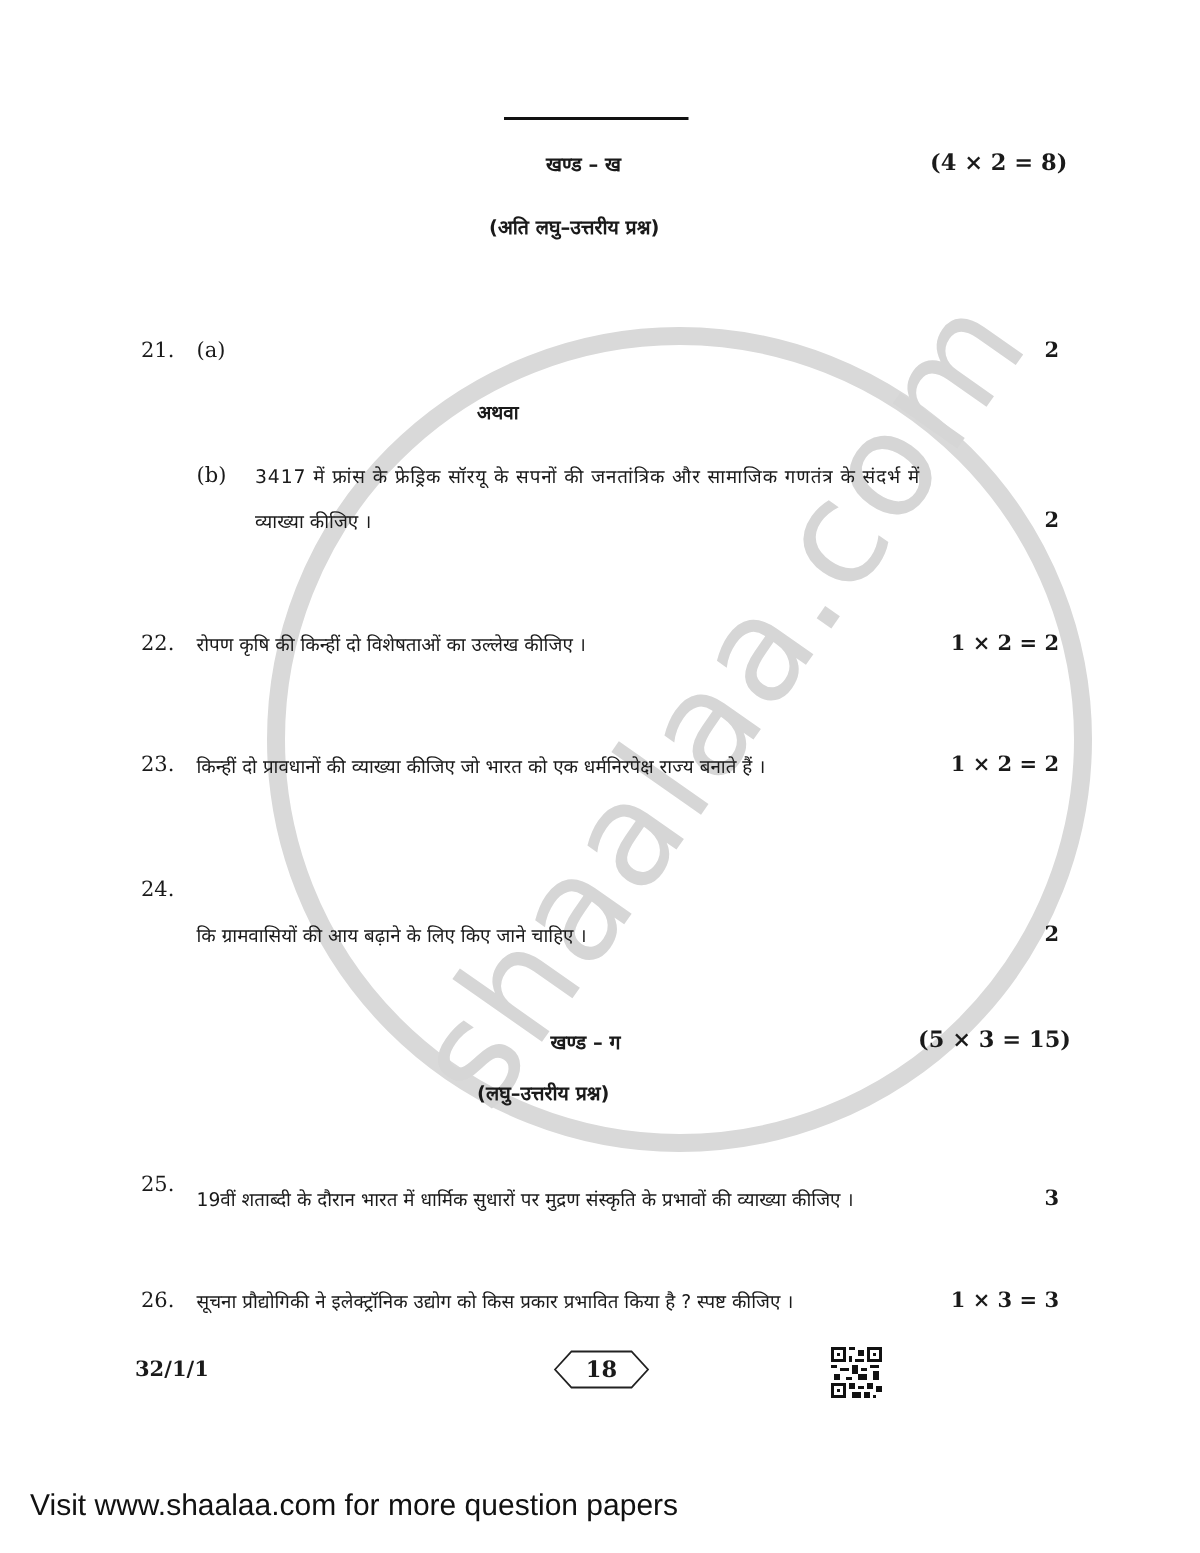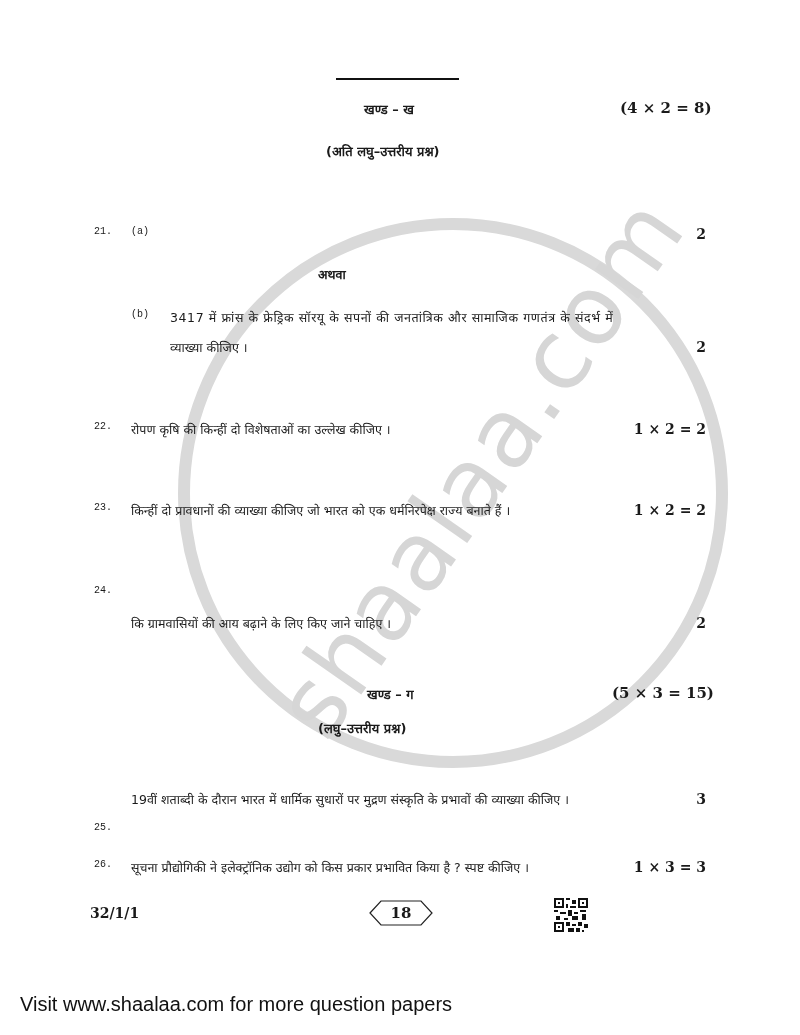--- a/index.html
+++ b/index.html
@@ -5,21 +5,21 @@
   html, body { margin:0; padding:0; }
   body { width:800px; height:1035px; background:#ffffff; position:relative; overflow:hidden; font-family:"DejaVu Serif", serif; color:#1a1a1a; }
   .page { position:absolute; left:0; top:0; width:800px; height:980px; background:#fff; }
   .watermark-circle { position:absolute; left:178px; top:218px; width:550px; height:550px; border:12px solid #d9d9d9; border-radius:50%; box-sizing:border-box; }
   .watermark-text { position:absolute; left:180px; top:440px; width:560px; text-align:center; font-family:"DejaVu Sans", sans-serif; font-size:96px; color:#d6d6d6; transform:rotate(-55deg); transform-origin:center center; letter-spacing:2px; }
   .rule { position:absolute; left:336px; top:78px; width:123px; height:2px; background:#111; }
   .abs { position:absolute; white-space:nowrap; }
   .sec-title { font-family:"DejaVu Sans", sans-serif; font-weight:bold; font-size:13px; }
   .sec-marks { font-weight:bold; font-size:15px; }
   .sec-sub { font-family:"DejaVu Sans", sans-serif; font-weight:bold; font-size:13px; }
-  .qnum { font-size:10px;font-family:Liberation Mono, monospace; }
+  .qnum { font-size:14px; }
   .qtext { font-family:"DejaVu Sans", sans-serif; font-size:12.5px; }
   .marks { font-weight:bold; font-size:14px; text-align:right; }
   .or { font-family:"DejaVu Sans", sans-serif; font-weight:bold; font-size:12.5px; }
   .footer-code { font-weight:bold; font-size:14px; }
   .page-num { position:absolute; left:369px; top:900px; width:64px; height:20px; }
   .page-num svg { position:absolute; left:0; top:0; }
   .page-num span { position:absolute; left:0; top:4px; width:64px; text-align:center; font-weight:bold; font-size:15px; }
   .qr { position:absolute; left:554px; top:898px; width:34px; height:34px; }
   .bottom-bar { position:absolute; left:0; top:980px; width:800px; height:55px; background:#fff; }
   .visit { position:absolute; left:20px; top:993px; font-family:"Liberation Sans", sans-serif; font-size:20px; color:#111; }
@@ -57,21 +57,21 @@
   <div class="abs marks" style="left:600px; width:106px; top:502px;">1 × 2 = 2</div>
 
   <div class="abs qnum" style="left:94px; top:585px;">24.</div>
   <div class="abs qtext" style="left:131px; top:615px;">कि ग्रामवासियों की आय बढ़ाने के लिए किए जाने चाहिए ।</div>
   <div class="abs marks" style="left:660px; width:46px; top:615px;">2</div>
 
   <div class="abs sec-title" style="left:367px; top:685px;">खण्ड – ग</div>
   <div class="abs sec-marks" style="left:612px; top:684px;">(5 × 3 = 15)</div>
   <div class="abs sec-sub" style="left:318px; top:719px;">(लघु–उत्तरीय प्रश्न)</div>
 
-  <div class="abs qnum" style="left:94px; top:822px;">25.</div>
+  <div class="abs qnum" style="left:94px; top:782px;">25.</div>
   <div class="abs qtext" style="left:131px; top:791px;">19वीं शताब्दी के दौरान भारत में धार्मिक सुधारों पर मुद्रण संस्कृति के प्रभावों की व्याख्या कीजिए ।</div>
   <div class="abs marks" style="left:660px; width:46px; top:791px;">3</div>
 
   <div class="abs qnum" style="left:94px; top:859px;">26.</div>
   <div class="abs qtext" style="left:131px; top:859px;">सूचना प्रौद्योगिकी ने इलेक्ट्रॉनिक उद्योग को किस प्रकार प्रभावित किया है ? स्पष्ट कीजिए ।</div>
   <div class="abs marks" style="left:600px; width:106px; top:859px;">1 × 3 = 3</div>
 
   <div class="abs footer-code" style="left:90px; top:905px;">32/1/1</div>
   <div class="page-num">
     <svg width="64" height="26" viewBox="0 0 64 26">

